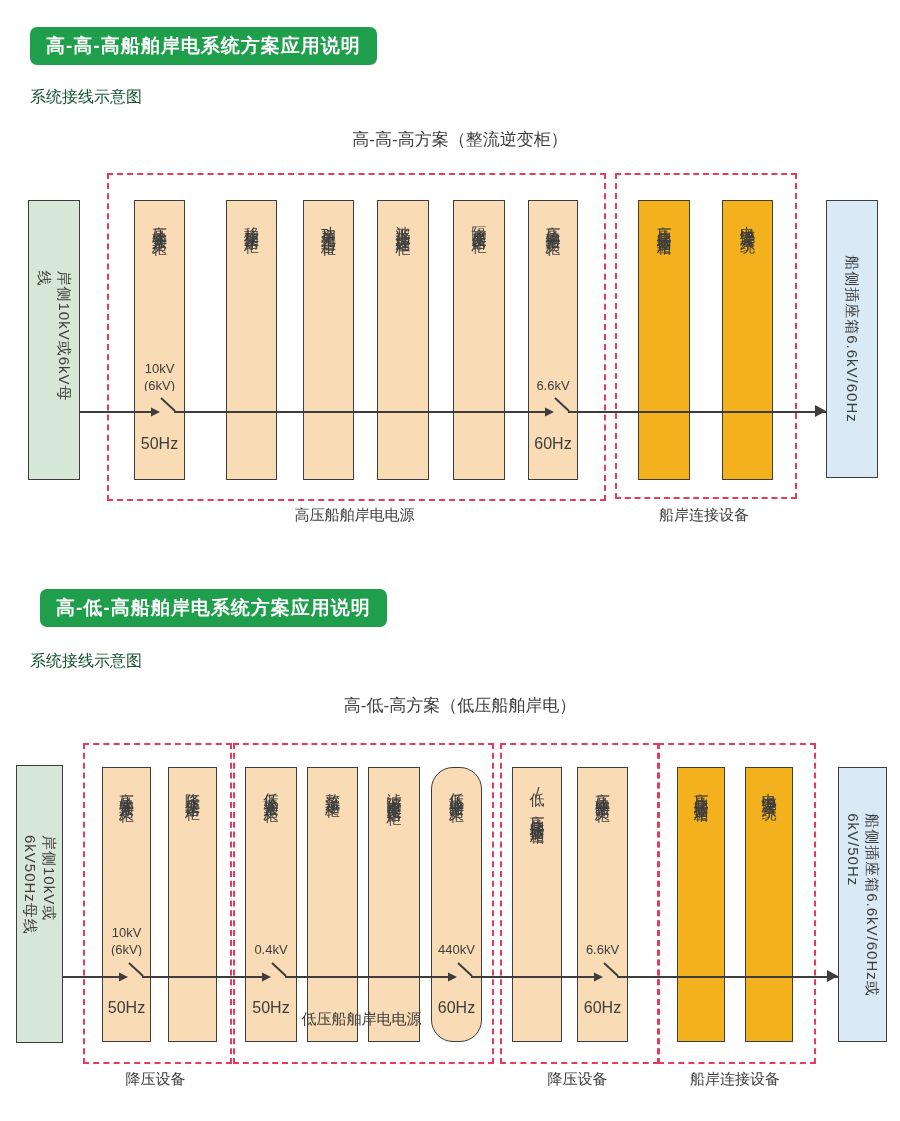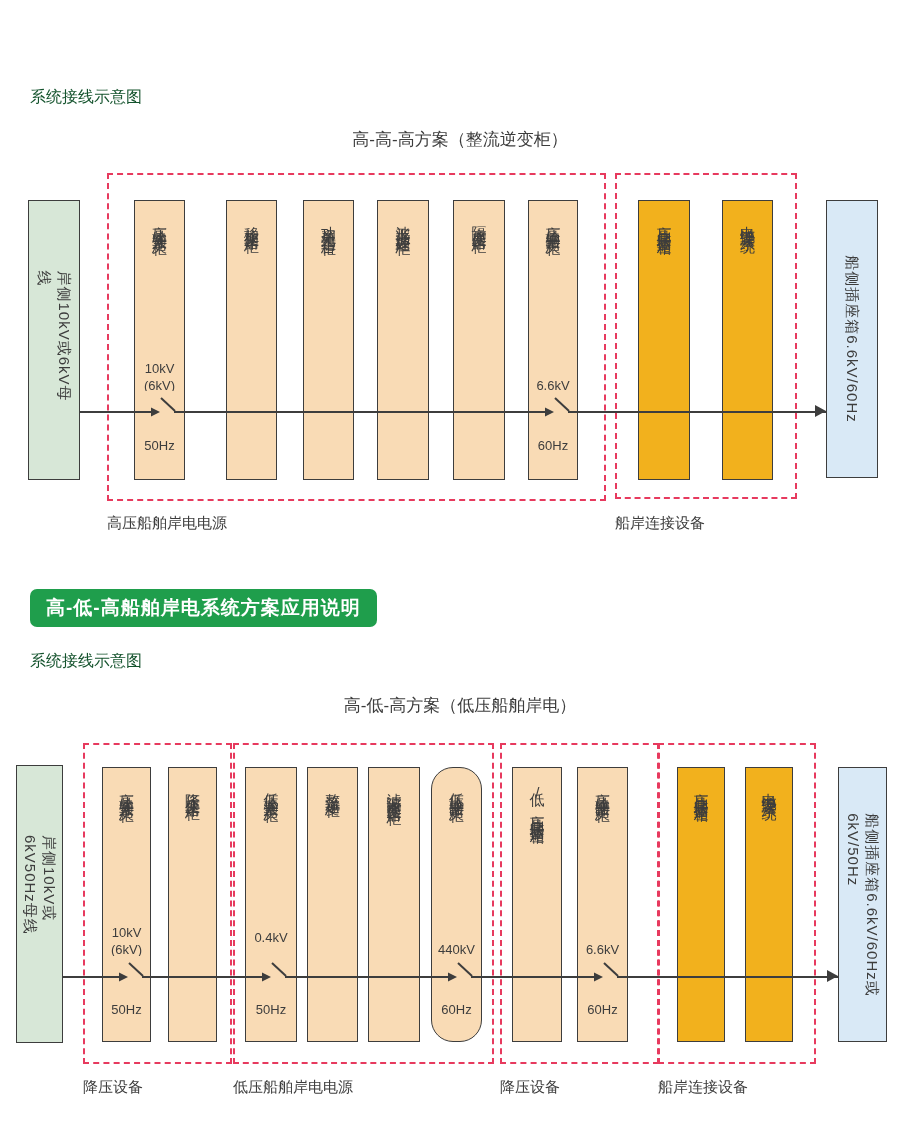--- a/index.html
+++ b/index.html
@@ -16,32 +16,33 @@
   .endbox.shore{background:#d7e7d7;}
   .endbox.ship{background:#d9e9f6;}
   .vname{position:absolute;top:13px;left:50%;transform:translateX(-50%);
          writing-mode:vertical-rl;text-orientation:upright;
          font-size:15px;letter-spacing:2.5px;line-height:1.05;white-space:nowrap;}
   .sideways{position:absolute;top:50%;left:50%;transform:translate(-50%,-50%);
             writing-mode:vertical-rl;text-orientation:sideways;
             font-size:15px;letter-spacing:1px;line-height:1.3;}
   .sideways span{display:block;white-space:nowrap;}
   .volt{position:absolute;left:-6px;right:-6px;text-align:center;font-size:13px;line-height:1.35;}
-  .freq{position:absolute;left:-6px;right:-6px;text-align:center;font-size:13px;}
+  .freq{position:absolute;left:-6px;right:-6px;text-align:center;font-size:16px;}
   .hline{position:absolute;height:2px;background:#3d3d3d;z-index:5;}
   .sw{position:absolute;left:1px;right:1px;height:34px;z-index:6;}
   .endarrow{position:absolute;width:0;height:0;border-top:6px solid transparent;
             border-bottom:6px solid transparent;border-left:11px solid #3d3d3d;z-index:6;}
-  .glabel{position:absolute;font-size:15px;color:#3c3c3c;margin-top:8px;}
+  .glabel{position:absolute;font-size:15px;text-align:center;color:#3c3c3c;}
 </style>
 </head>
 <body>
 
 <div class="page">
 
+  <div class="badge" style="left:30px;top:27px;">高-高-高船舶岸电系统方案应用说明</div>
   <div class="subtitle" style="left:30px;top:87px;">系统接线示意图</div>
   <div class="dtitle" style="left:110px;top:128px;width:700px;">高-高-高方案（整流逆变柜）</div>
 
   <div class="dbox" style="left:107px;top:173px;width:495px;height:324px;"></div>
   <div class="dbox" style="left:615px;top:173px;width:178px;height:322px;"></div>
 
   <div class="endbox shore" style="left:28px;top:200px;width:52px;height:280px;">
     <div class="sideways">岸侧10kV或6kV母线</div>
   </div>
 
@@ -100,21 +101,21 @@
       <span></span>
     </div>
   </div>
 
   <div class="hline" style="left:80px;top:411px;width:746px;"></div>
   <div class="endarrow" style="left:815px;top:405px;"></div>
 
   <div class="glabel" style="left:107px;top:506px;width:495px;">高压船舶岸电电源</div>
   <div class="glabel" style="left:615px;top:506px;width:178px;">船岸连接设备</div>
 
-  <div class="badge" style="left:30px;top:589px;">高-低-高船舶岸电系统方案应用说明</div>
+  <div class="badge" style="left:40px;top:589px;">高-低-高船舶岸电系统方案应用说明</div>
   <div class="subtitle" style="left:30px;top:651px;">系统接线示意图</div>
   <div class="dtitle" style="left:110px;top:694px;width:700px;">高-低-高方案（低压船舶岸电）</div>
 
   <div class="dbox" style="left:83px;top:743px;width:145px;height:317px;"></div>
   <div class="dbox" style="left:233px;top:743px;width:257px;height:317px;"></div>
   <div class="dbox" style="left:500px;top:743px;width:155px;height:317px;"></div>
   <div class="dbox" style="left:658px;top:743px;width:154px;height:317px;"></div>
 
   <div class="endbox shore" style="left:16px;top:765px;width:47px;height:278px;">
     <div class="sideways">岸侧10kV或6kV50Hz母线</div>
@@ -135,21 +136,21 @@
     </svg>
     <div class="freq" style="bottom:24px;">50Hz</div>
   </div>
 
   <div class="cab" style="left:168px;top:767px;width:49px;height:275px;">
     <div class="vname">降压变压器柜</div>
   </div>
 
   <div class="cab" style="left:245px;top:767px;width:52px;height:275px;">
     <div class="vname">低压输入开关柜</div>
-    <div class="volt" style="bottom:94px;">0.4kV</div>
+    <div class="volt" style="bottom:82px;">0.4kV</div>
     <svg class="sw" style="top:188px;" viewBox="0 0 46 34" preserveAspectRatio="none">
       <rect x="0" y="0" width="46" height="34" fill="#f9dbb5"></rect>
       <line x1="0" y1="21" x2="16" y2="21" stroke="#3d3d3d" stroke-width="2"></line>
       <polygon points="15,16.5 15,25.5 24,21" fill="#3d3d3d"></polygon>
       <line x1="25" y1="7" x2="39" y2="20" stroke="#3d3d3d" stroke-width="2"></line>
       <line x1="38" y1="21" x2="46" y2="21" stroke="#3d3d3d" stroke-width="2"></line>
     </svg>
     <div class="freq" style="bottom:24px;">50Hz</div>
   </div>
 
@@ -201,17 +202,17 @@
     <div class="sideways">
       <span>船侧插座箱6.6kV/60Hz或</span>
       <span>6kV/50Hz</span>
     </div>
   </div>
 
   <div class="hline" style="left:63px;top:976px;width:775px;"></div>
   <div class="endarrow" style="left:827px;top:970px;"></div>
 
   <div class="glabel" style="left:83px;top:1070px;width:145px;">降压设备</div>
-  <div class="glabel" style="left:233px;top:1070px;width:257px;">低压船舶岸电电源</div>
+  <div class="glabel" style="left:233px;top:1010px;width:257px;">低压船舶岸电电源</div>
   <div class="glabel" style="left:500px;top:1070px;width:155px;">降压设备</div>
   <div class="glabel" style="left:658px;top:1070px;width:154px;">船岸连接设备</div>
 
 </div>
 
 </body></html>

